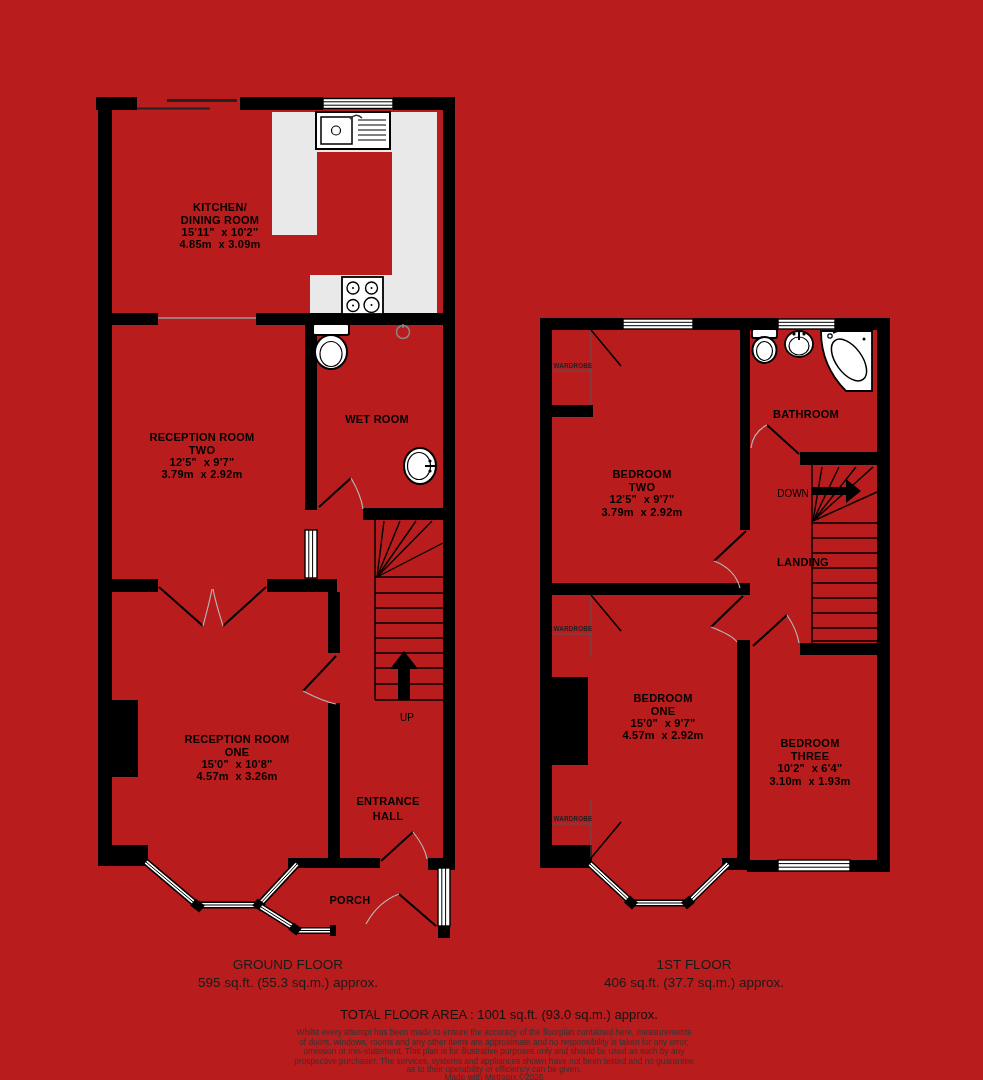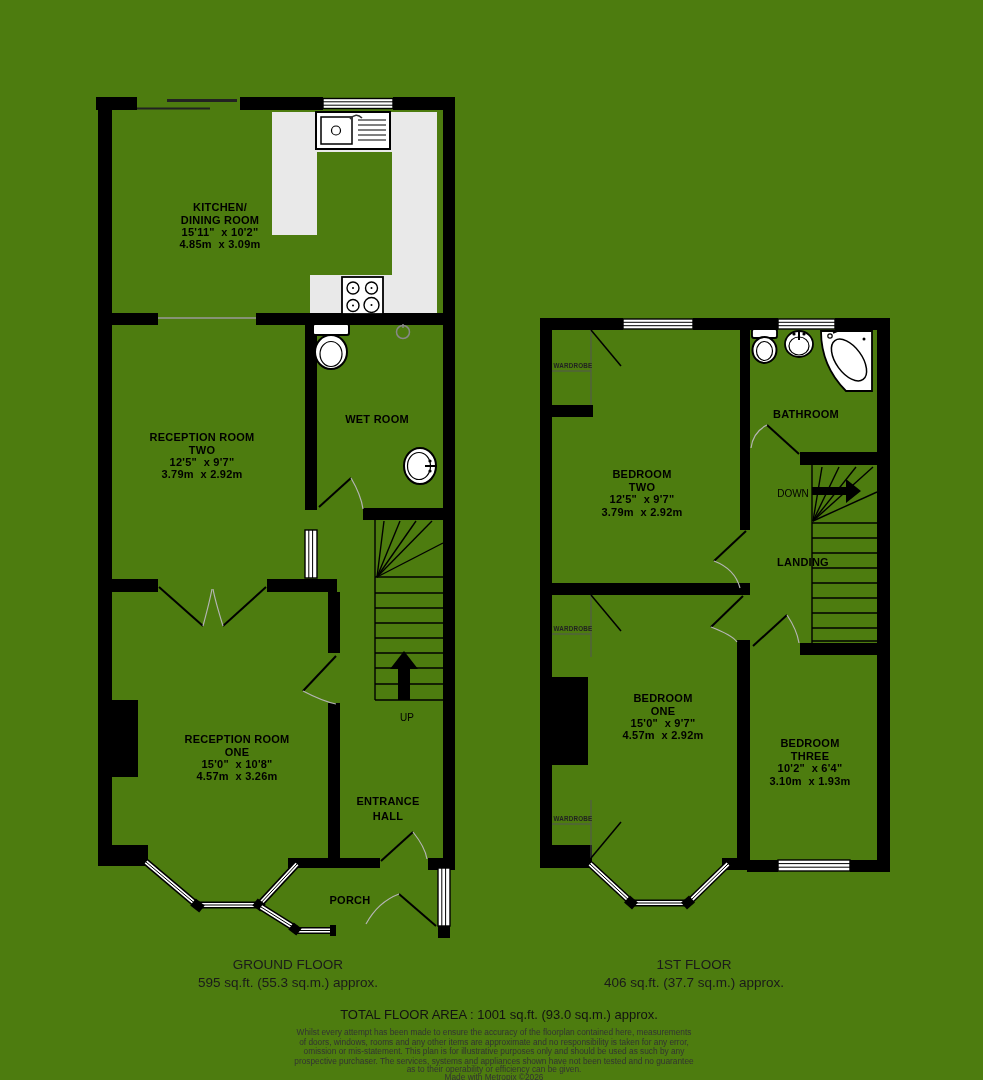--- a/index.html
+++ b/index.html
@@ -1,16 +1,16 @@
 <!DOCTYPE html>
 <html><head>
 <meta charset="utf-8">
 <style>
   html,body{margin:0;padding:0;background:#ffffff;}
-  .page{position:relative;width:983px;height:1080px;background:#4d7c0f;overflow:hidden;}
+  .page{position:relative;width:983px;height:1080px;background:#b91c1c;overflow:hidden;}
   svg{display:block;}
   svg text{font-family:"Liberation Sans",sans-serif;fill:#000;text-anchor:middle;white-space:pre;}
   .room-label{font-size:11px;font-weight:bold;letter-spacing:.25px;}
   .dir-label{font-size:10px;}
   .ward-label{font-size:6.3px;font-weight:bold;fill:#222;letter-spacing:.2px;}
   .caption{font-size:13.5px;fill:#1a1a1a;}
   .total{font-size:13px;fill:#111;}
   .disc{font-size:8.3px;fill:#333;}
   .wall{fill:#000;}
   .winrect{fill:#fff;stroke:#000;stroke-width:1.4;}

